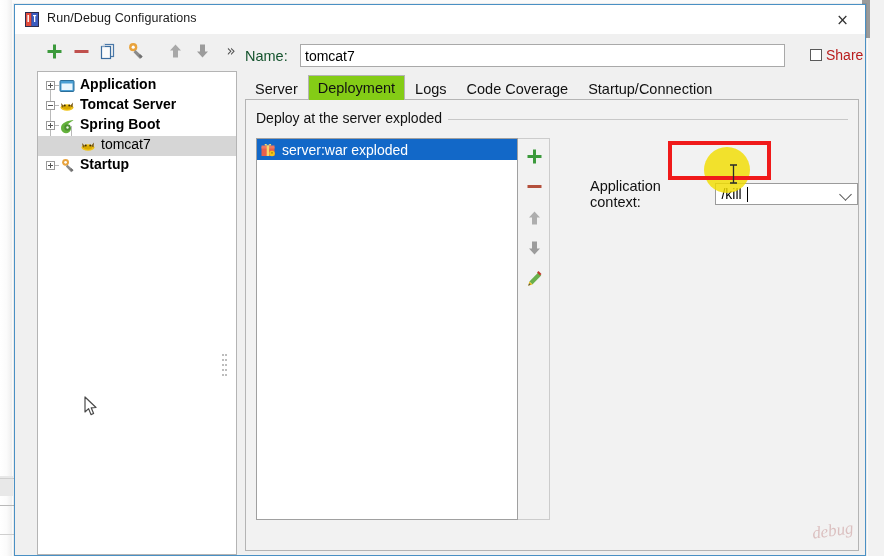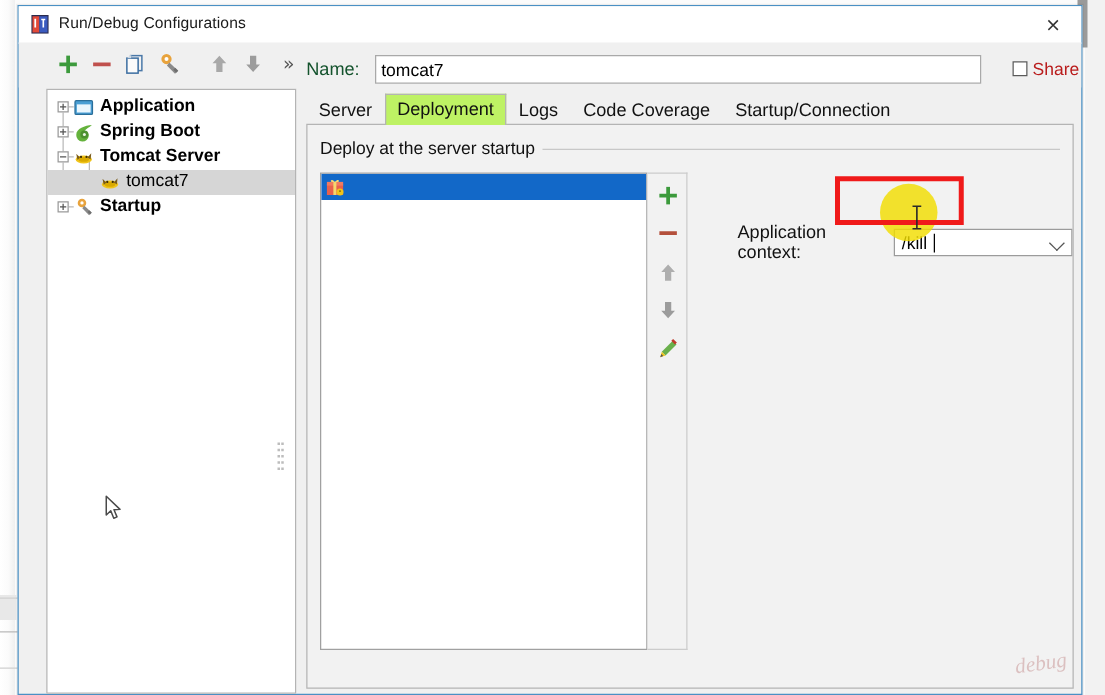--- a/index.html
+++ b/index.html
@@ -67,21 +67,21 @@
   
   #content{position:absolute;left:230px;top:70px;width:614px;height:480px;}
 
   
   #tabs{position:absolute;left:0;top:0;height:25px;display:flex;align-items:flex-end;}
   .tab{
     height:23px;line-height:23px;padding:0 9px;font-size:14.5px;color:#111;
     border:1px solid transparent;border-bottom:none;box-sizing:border-box;cursor:default;
     background:transparent;white-space:nowrap;
   }
-  .tab.active{background:#bef264;border-color:#b4b4b4;height:25px;line-height:24px;position:relative;z-index:3;}
+  .tab.active{background:#84cc16;border-color:#b4b4b4;height:25px;line-height:24px;position:relative;z-index:3;}
 
   #tab-body{
     position:absolute;left:0;top:24px;width:614px;height:452px;
     background:#f2f2f2;border:1px solid #b4b4b4;box-sizing:border-box;
   }
 
   
   #group-label{position:absolute;left:10px;top:10px;font-size:14px;color:#111;background:#f2f2f2;padding-right:6px;z-index:2;}
   #group-line{position:absolute;left:180px;right:10px;top:19px;height:1px;background:#c8c8c8;}
 
@@ -224,42 +224,42 @@
     <div class="tree-row" style="margin-top:4px;padding-left:42px;">
       <span class="expander plus" style="left:8px;top:5px;"></span>
       <svg width="16" height="14" viewBox="0 0 16 14" style="position:absolute;left:21px;top:3px;">
         <rect x="1" y="1.5" width="14" height="11" rx="1" fill="#4a9fd4" stroke="#2b6e99" stroke-width="1"></rect>
         <rect x="2.5" y="4.5" width="11" height="6.5" fill="#eaf6fd"></rect>
       </svg>
       <span class="tree-bold">Application</span>
     </div>
 
     <div class="tree-row" style="padding-left:42px;">
-      <span class="expander plus" style="left:8px;top:5px;"></span>
-      <svg width="16" height="15" viewBox="0 0 16 15" style="position:absolute;left:21px;top:3px;">
-        <path d="M14.5 1 C9 1.5 2 3.5 2 9 a5 5 0 0 0 10 0.5 C12 6 8 6 6.5 9.5 C8.5 3.5 13 3 14.5 1 Z" fill="#64b23c"></path>
-        <circle cx="8.5" cy="8.5" r="3.2" fill="#4d9130"></circle>
-        <circle cx="8.5" cy="8.5" r="1.2" fill="#eaf6e4"></circle>
-      </svg>
-      <span class="tree-bold">Spring Boot</span>
-    </div>
-
-    <div class="tree-row" style="padding-left:42px;">
       <span class="expander" style="left:8px;top:5px;"></span>
       <svg width="16" height="14" viewBox="0 0 16 14" style="position:absolute;left:21px;top:3px;">
         <ellipse cx="8" cy="8.5" rx="6.5" ry="3.2" fill="#f0c419"></ellipse>
         <ellipse cx="8" cy="8.5" rx="4.2" ry="1.9" fill="#d9a900"></ellipse>
         <path d="M2 4 L5 7 L3 9 Z" fill="#7a5b1a"></path>
         <path d="M14 3.5 L11 7 L13.5 8.5 Z" fill="#7a5b1a"></path>
         <circle cx="5.8" cy="6.5" r="0.9" fill="#3a2c08"></circle>
         <circle cx="10.2" cy="6.5" r="0.9" fill="#3a2c08"></circle>
       </svg>
       <span class="tree-bold">Tomcat Server</span>
     </div>
 
+    <div class="tree-row" style="padding-left:42px;">
+      <span class="expander plus" style="left:8px;top:5px;"></span>
+      <svg width="16" height="15" viewBox="0 0 16 15" style="position:absolute;left:21px;top:3px;">
+        <path d="M14.5 1 C9 1.5 2 3.5 2 9 a5 5 0 0 0 10 0.5 C12 6 8 6 6.5 9.5 C8.5 3.5 13 3 14.5 1 Z" fill="#64b23c"></path>
+        <circle cx="8.5" cy="8.5" r="3.2" fill="#4d9130"></circle>
+        <circle cx="8.5" cy="8.5" r="1.2" fill="#eaf6e4"></circle>
+      </svg>
+      <span class="tree-bold">Spring Boot</span>
+    </div>
+
     <div class="tree-row selected" style="padding-left:63px;">
       <svg width="16" height="14" viewBox="0 0 16 14" style="position:absolute;left:42px;top:3px;">
         <ellipse cx="8" cy="8.5" rx="6.5" ry="3.2" fill="#f0c419"></ellipse>
         <ellipse cx="8" cy="8.5" rx="4.2" ry="1.9" fill="#d9a900"></ellipse>
         <path d="M2 4 L5 7 L3 9 Z" fill="#7a5b1a"></path>
         <path d="M14 3.5 L11 7 L13.5 8.5 Z" fill="#7a5b1a"></path>
         <circle cx="5.8" cy="6.5" r="0.9" fill="#3a2c08"></circle>
         <circle cx="10.2" cy="6.5" r="0.9" fill="#3a2c08"></circle>
       </svg>
       <span class="tree-normal">tomcat7</span>
@@ -282,34 +282,35 @@
     <div id="tabs">
       <div class="tab">Server</div>
       <div class="tab active">Deployment</div>
       <div class="tab">Logs</div>
       <div class="tab">Code Coverage</div>
       <div class="tab">Startup/Connection</div>
     </div>
 
     <div id="tab-body">
 
-      <div id="group-label">Deploy at the server startup</div>
+      <div id="group-label">Deploy at the server exploded</div>
       <div id="group-line"></div>
 
       <div id="deploy-list">
         <div id="deploy-item">
           <svg width="15" height="14" viewBox="0 0 15 14">
             <rect x="0.5" y="4" width="13" height="9" fill="#e8604c"></rect>
             <rect x="0.5" y="2.5" width="13" height="3" fill="#f07a60"></rect>
             <rect x="5.7" y="2.5" width="2.4" height="10.5" fill="#f5d76e"></rect>
             <path d="M6.8 2.5 C5 0 2.5 1 4.2 2.5 Z" fill="#f5d76e"></path>
             <path d="M7 2.5 C8.8 0 11.3 1 9.6 2.5 Z" fill="#f5d76e"></path>
             <circle cx="11" cy="10.5" r="2.8" fill="#f0c419"></circle>
             <rect x="10.3" y="9.3" width="1.4" height="1.2" fill="#8a6a0a"></rect>
           </svg>
+          <span>server:war exploded</span>
         </div>
       </div>
 
       <div id="list-toolbar">
         <div class="lt-btn" style="top:4px;">
           <svg width="17" height="17" viewBox="0 0 17 17">
             <rect x="7" y="1.5" width="3" height="14" fill="#3c9a3c"></rect>
             <rect x="1.5" y="7" width="14" height="3" fill="#3c9a3c"></rect>
           </svg>
         </div>

